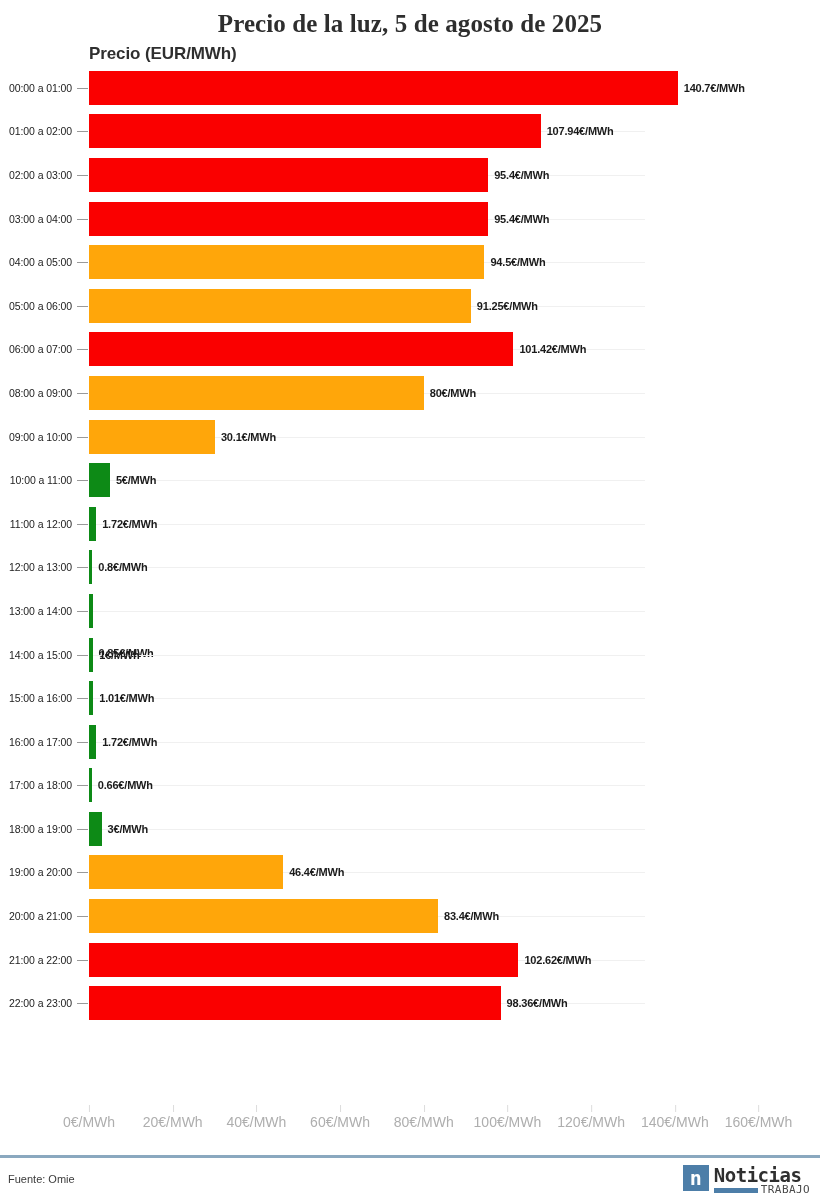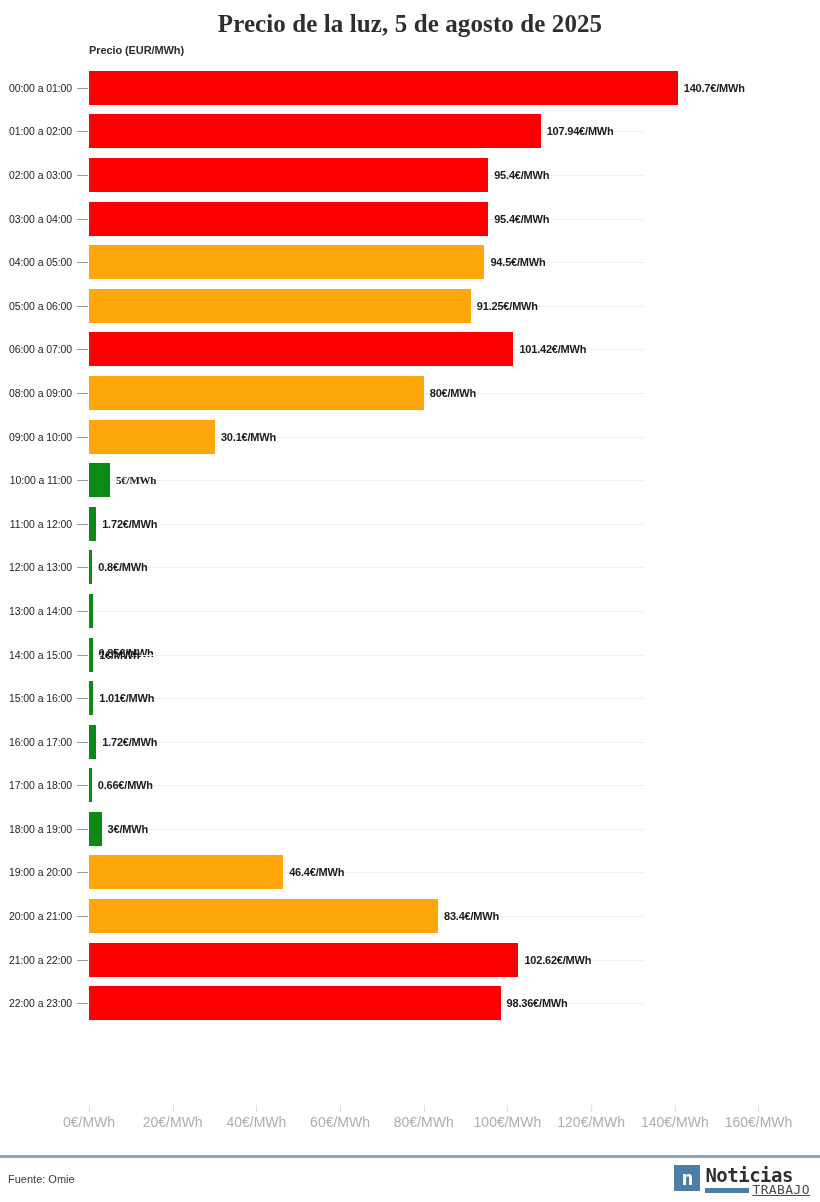--- a/index.html
+++ b/index.html
@@ -26,21 +26,21 @@
     padding-top: 8px;
     height: 32px;
     line-height: 32px;
   }
 
   
   #axis-title {
     position: absolute;
     left: 89px;
     top: 44px;
-    font-size: 11px;
+    font-size: 17px;
     font-weight: bold;
     color: #2f2f2f;
     letter-spacing: -0.1px;
   }
 
   
   #plot {
     position: absolute;
     left: 0;
     top: 66px;
@@ -189,25 +189,24 @@
     gap: 3px;
     margin-top: 1px;
   }
   #logo-sub-bar {
     width: 44px;
     height: 5px;
     background: #4d7ea8;
   }
   #logo-sub-text {
     font-family: "DejaVu Sans Mono", monospace;
-    font-size: 13px;
+    font-size: 11px;
     color: #4a4a4a;
     letter-spacing: 0.4px;
     line-height: 8px;
-    text-decoration: underline;
   }
 </style>
 </head>
 <body>
 
 <div id="chart-title">Precio de la luz, 5 de agosto de 2025</div>
 
 <div id="axis-title">Precio (EUR/MWh)</div>
 
 <div id="plot">
@@ -272,21 +271,21 @@
       <div class="cat-label">09:00 a 10:00</div>
       <div class="tickmark"></div>
       <div class="bar" style="width: 125.954px; background: rgb(255, 166, 10);"></div>
       <div class="val-label" style="left: 220.954px;">30.1€/MWh</div>
     </div>
     <div class="bar-row">
       <div class="gridline"></div>
       <div class="cat-label">10:00 a 11:00</div>
       <div class="tickmark"></div>
       <div class="bar" style="width: 20.9226px; background: rgb(13, 138, 22);"></div>
-      <div class="val-label" style="left: 115.923px; font-family: Liberation Serif, serif;">5€/MWh</div>
+      <div class="val-label" style="left: 115.923px;">5€/MWh</div>
     </div>
     <div class="bar-row">
       <div class="gridline"></div>
       <div class="cat-label">11:00 a 12:00</div>
       <div class="tickmark"></div>
       <div class="bar" style="width: 7.19738px; background: rgb(13, 138, 22);"></div>
       <div class="val-label" style="left: 102.197px;">1.72€/MWh</div>
     </div>
     <div class="bar-row">
       <div class="gridline"></div>

